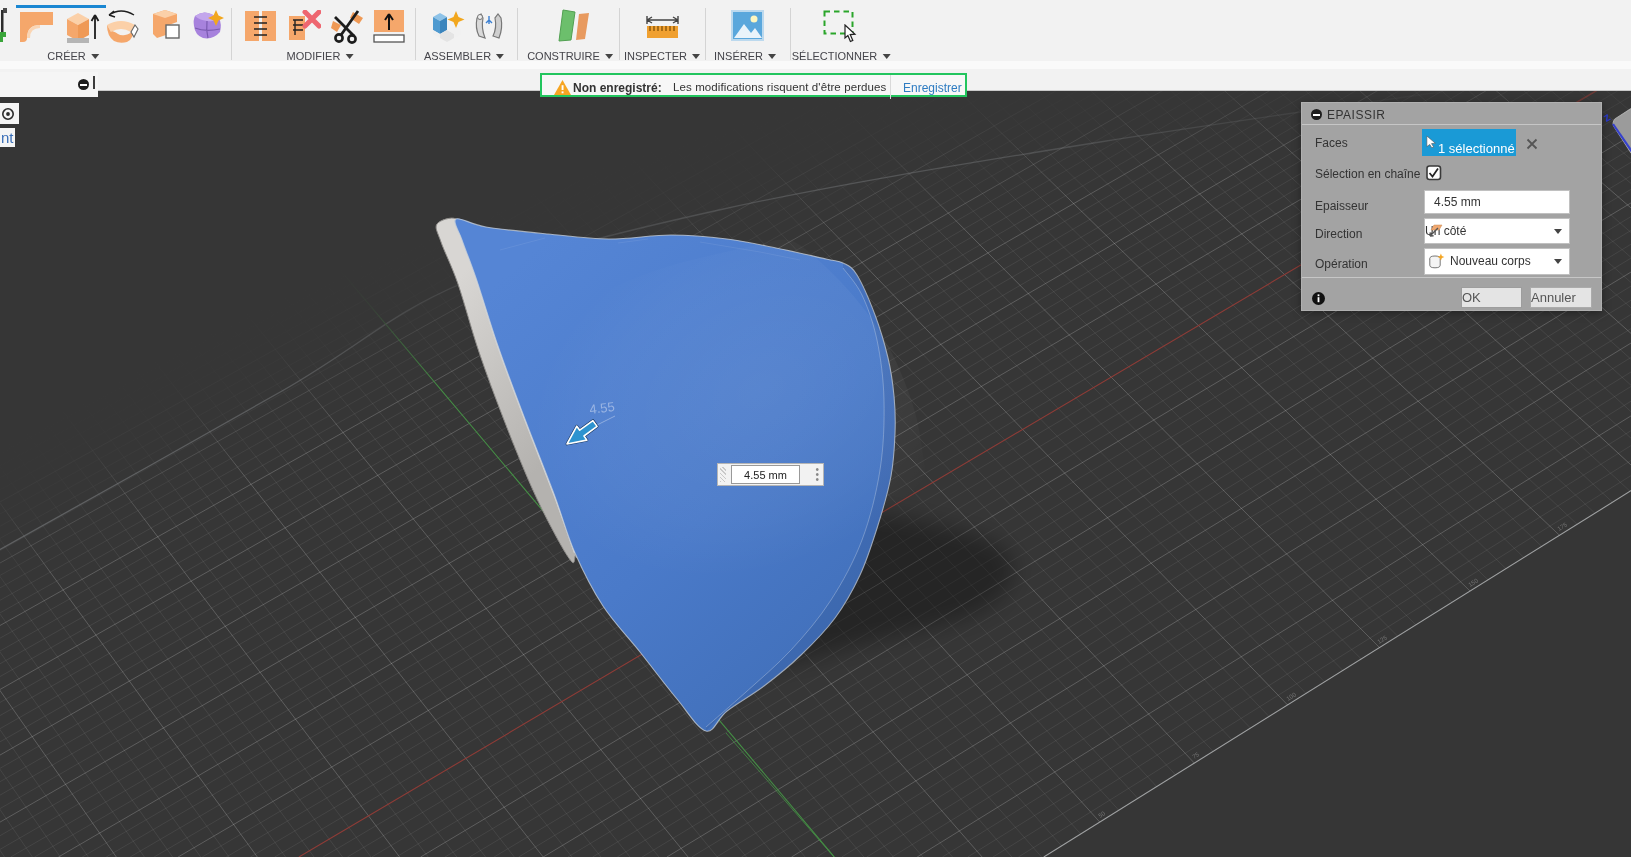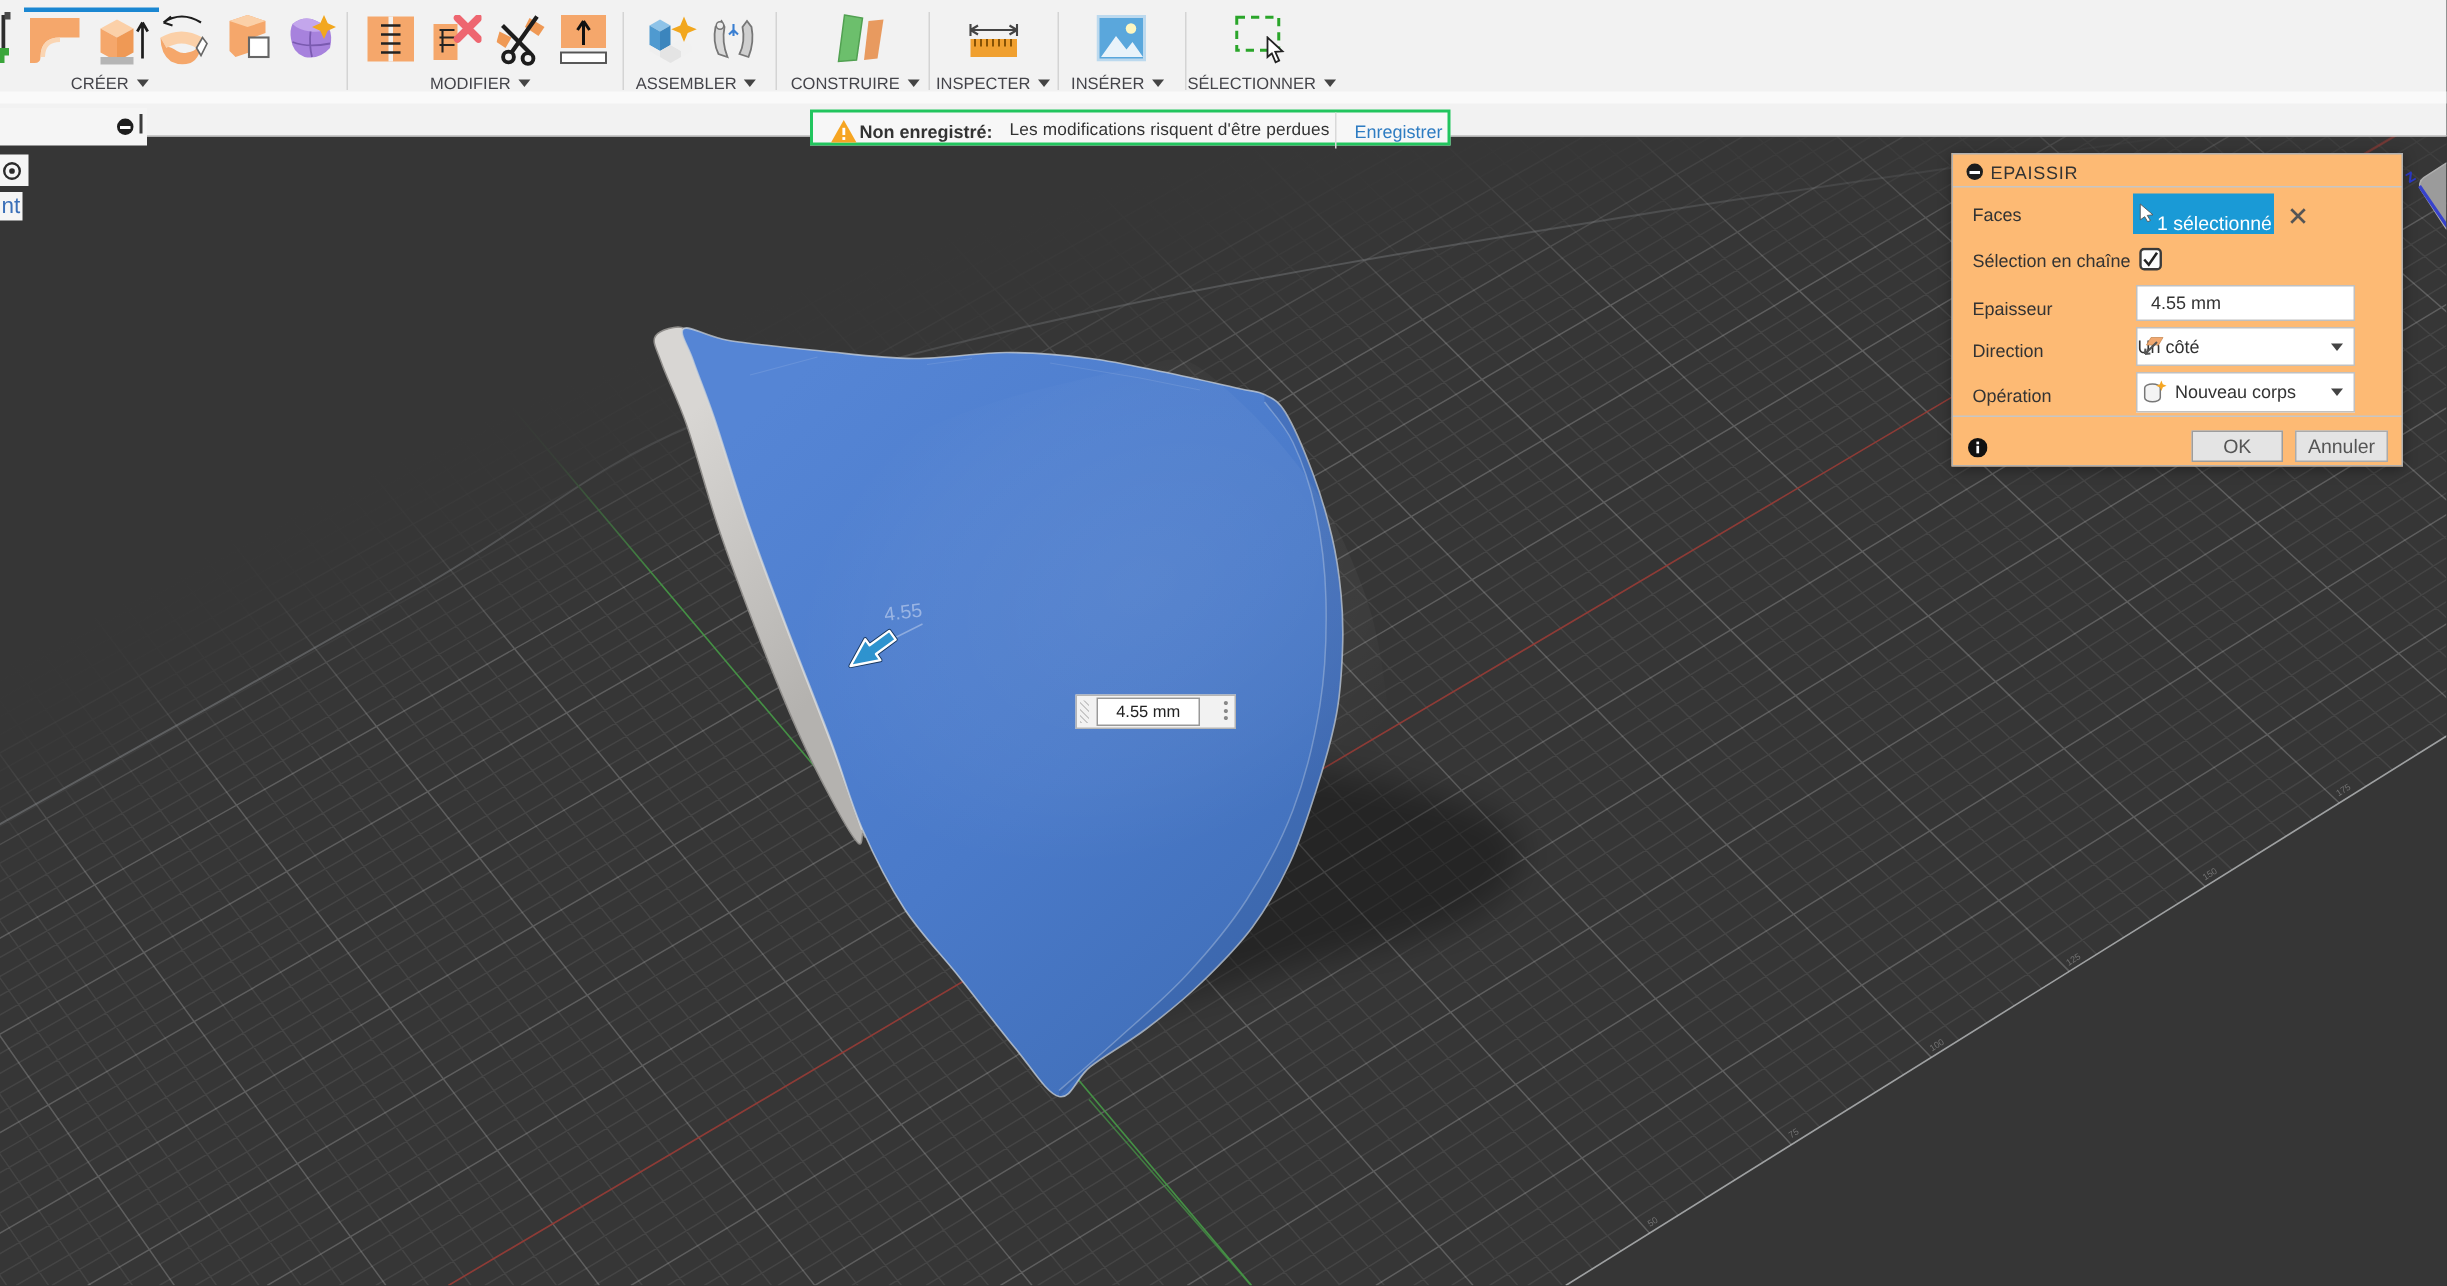--- a/index.html
+++ b/index.html
@@ -12,28 +12,28 @@
 .sep{position:absolute;top:8px;height:52px;width:1px;background:#d4d4d4}
 .tlabel{position:absolute;top:50px;font-size:11px;color:#44444a;white-space:nowrap;transform:translateX(-50%)}
 .tlabel:after{content:"";display:inline-block;margin-left:5px;margin-bottom:1px;border-left:4px solid transparent;border-right:4px solid transparent;border-top:5px solid #444}
 .ticon{position:absolute;top:9px}
 #warn{position:absolute;left:540px;top:73px;width:427px;height:24px;background:#f7f7f7;border:2px solid #22c55e;font-size:11.5px;color:#333}#warn b,#warn span,#warn a{white-space:nowrap}
 #warn b{font-weight:bold;margin-right:14px;white-space:nowrap}#warn span{white-space:nowrap}
 #warn a{color:#2e7cc2;margin:0 auto;text-decoration:none}
 #lbar{position:absolute;left:0;top:72px;width:98px;height:25px;background:#f5f5f5}
 #lbox1{position:absolute;left:0;top:103px;width:19px;height:21px;background:#f5f5f5}
 #lbox2{position:absolute;left:0;top:128px;width:15px;height:19px;background:#f5f5f5;font-size:15px;color:#3a6fb8;line-height:19px}
-#dlg{position:absolute;left:1301px;top:102px;width:301px;height:209px;background:#fdba74;border:1px solid #b0b0b0;box-shadow:0 2px 8px rgba(0,0,0,.35);font-size:12px;color:#333}
+#dlg{position:absolute;left:1301px;top:102px;width:301px;height:209px;background:#a3a3a3;border:1px solid #b0b0b0;box-shadow:0 2px 8px rgba(0,0,0,.35);font-size:12px;color:#333}
 #dlg .hdr{position:absolute;left:0;top:0;right:0;height:22px;border-bottom:1px solid #c6c6c6}
 #dlg .hdr span{position:absolute;left:25px;top:5px;letter-spacing:.5px}
 .mincirc{position:absolute;width:11px;height:11px;border-radius:50%;background:#1d1d1d}
 .mincirc:after{content:"";position:absolute;left:2px;top:4.5px;width:7px;height:2px;background:#fff}
 .dlabel{position:absolute;left:13px;color:#333}
 .dinput{position:absolute;left:122px;width:146px;background:#fff;border:1px solid #c0c0c0;color:#333}
-#okbtn,#anbtn{position:absolute;top:184px;height:21px;background:#e4e4e4;border:1px solid #9d9d9d;text-align:center;font-size:13px;color:#555;line-height:19px}
+#okbtn,#anbtn{position:absolute;top:184px;height:21px;background:#e4e4e4;border:1px solid #9d9d9d;font-size:13px;color:#555;line-height:19px}
 #okbtn{left:159px;width:61px}
 #anbtn{left:228px;width:62px;border-color:#ababab}
 .caret{position:absolute;right:7px;top:10px;border-left:4px solid transparent;border-right:4px solid transparent;border-top:5px solid #444}
 #fbox{position:absolute;left:717px;top:393px;width:107px;height:23px;background:#f2f2f2;border:1px solid #b5b5b5}
 #fbox .grip{position:absolute;left:2px;top:3px;width:6px;height:15px;background:repeating-linear-gradient(45deg,#c9c9c9 0 1px,transparent 1px 3px)}
 #fbox input{position:absolute;left:13px;top:1px;width:69px;height:19px;border:1px solid #999;background:#fff;font-size:11px;text-align:center;font-family:"Liberation Sans",sans-serif;color:#222}
 #fbox .dots{position:absolute;right:4px;top:3px;color:#888;font-size:10px;line-height:5px;letter-spacing:0}
 .tk{font-size:6px;fill:#8a8a8a;opacity:.7}
 </style></head><body>
 <div id="vp">

